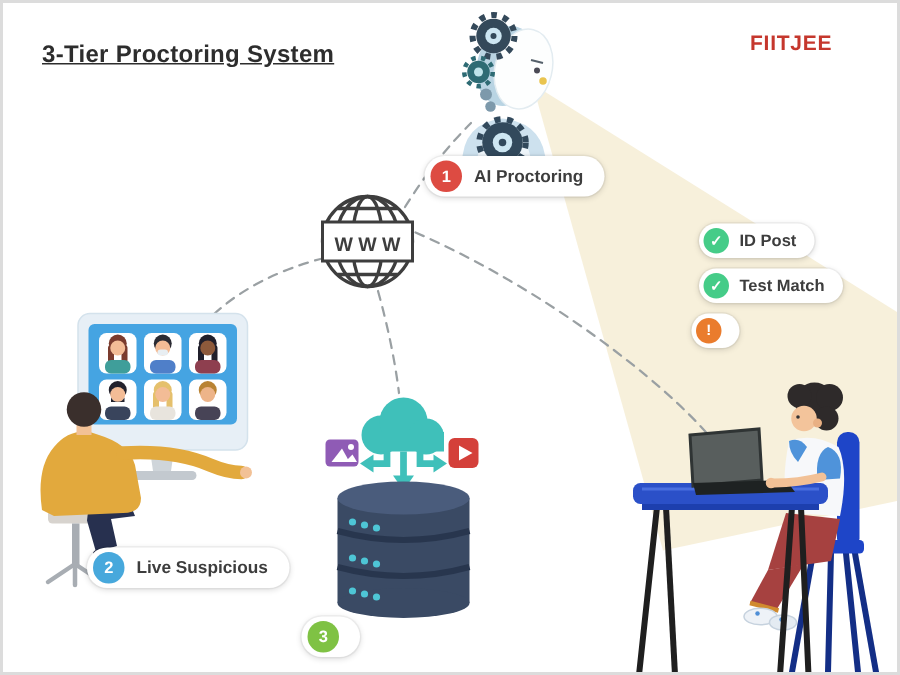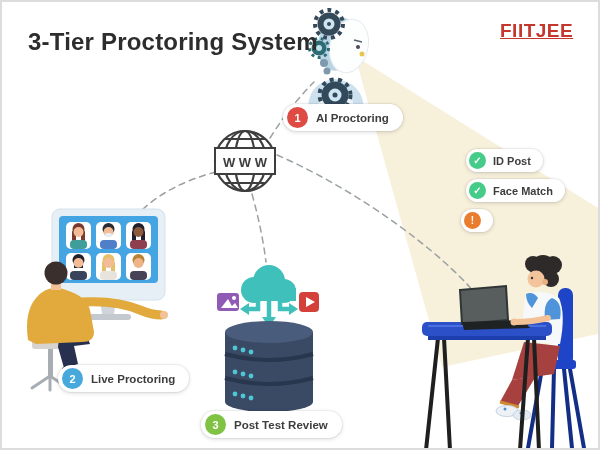--- a/index.html
+++ b/index.html
@@ -4,25 +4,25 @@
 <style>
   html,body{margin:0;padding:0;background:#fff;}
   #canvas{
     position:relative;width:600px;height:450px;box-sizing:border-box;
     background:#ffffff;border:2px solid #dcdcdc;overflow:hidden;
     font-family:"Liberation Sans",sans-serif;
   }
   #diagram{position:absolute;left:0;top:0;z-index:1;}
   .page-title{
     position:absolute;left:26px;top:26px;z-index:4;
-    font-size:24px;font-weight:800;color:#2d2d2d;letter-spacing:.2px;
+    font-size:16px;font-weight:800;color:#2d2d2d;letter-spacing:.2px;text-decoration:underline;
   }
   .brand-logo{
     position:absolute;left:498px;top:18px;z-index:4;
-    font-size:19px;font-weight:800;letter-spacing:.5px;text-decoration:underline;
+    font-size:14px;font-weight:800;letter-spacing:.5px;
   }
   .pill{
     position:absolute;display:flex;align-items:center;background:#fff;
     border-radius:99px;box-shadow:0 1px 4px rgba(0,0,0,.16),0 0 0 1px rgba(0,0,0,.04);
     color:#3d3d3d;white-space:nowrap;z-index:5;
   }
   .pill .badge{
     border-radius:50%;color:#fff;display:flex;align-items:center;
     justify-content:center;font-weight:700;flex:0 0 auto;
   }
@@ -251,32 +251,31 @@
       <circle cx="512" cy="320" r="3.5" fill="#f2c196"></circle>
     </g>
   </svg>
 
   <div class="pill tier" style="left:281px;top:102px">
     <span class="badge" style="background: rgb(221, 75, 66);">1</span>
     <span>AI Proctoring</span>
   </div>
   <div class="pill tier" style="left:56px;top:363px">
     <span class="badge" style="background: rgb(71, 168, 220);">2</span>
-    <span>Live Proctoring</span>
+    <span>Live Suspicious</span>
   </div>
   <div class="pill tier" style="left:199px;top:409px">
     <span class="badge" style="background: rgb(127, 194, 68);">3</span>
-    <span>Post Test Review</span>
   </div>
 
   <div class="pill flag" style="left:464px;top:147px">
     <span class="badge" style="background: rgb(69, 204, 136);">✓</span>
     <span>ID Post</span>
   </div>
   <div class="pill flag" style="left:464px;top:177px">
     <span class="badge" style="background: rgb(69, 204, 136);">✓</span>
-    <span>Face Match</span>
+    <span>Test Match</span>
   </div>
   <div class="pill flag" style="left:459px;top:207px">
     <span class="badge" style="background: rgb(234, 124, 45);">!</span>
   </div>
 
 </div>
 
 </body></html>

